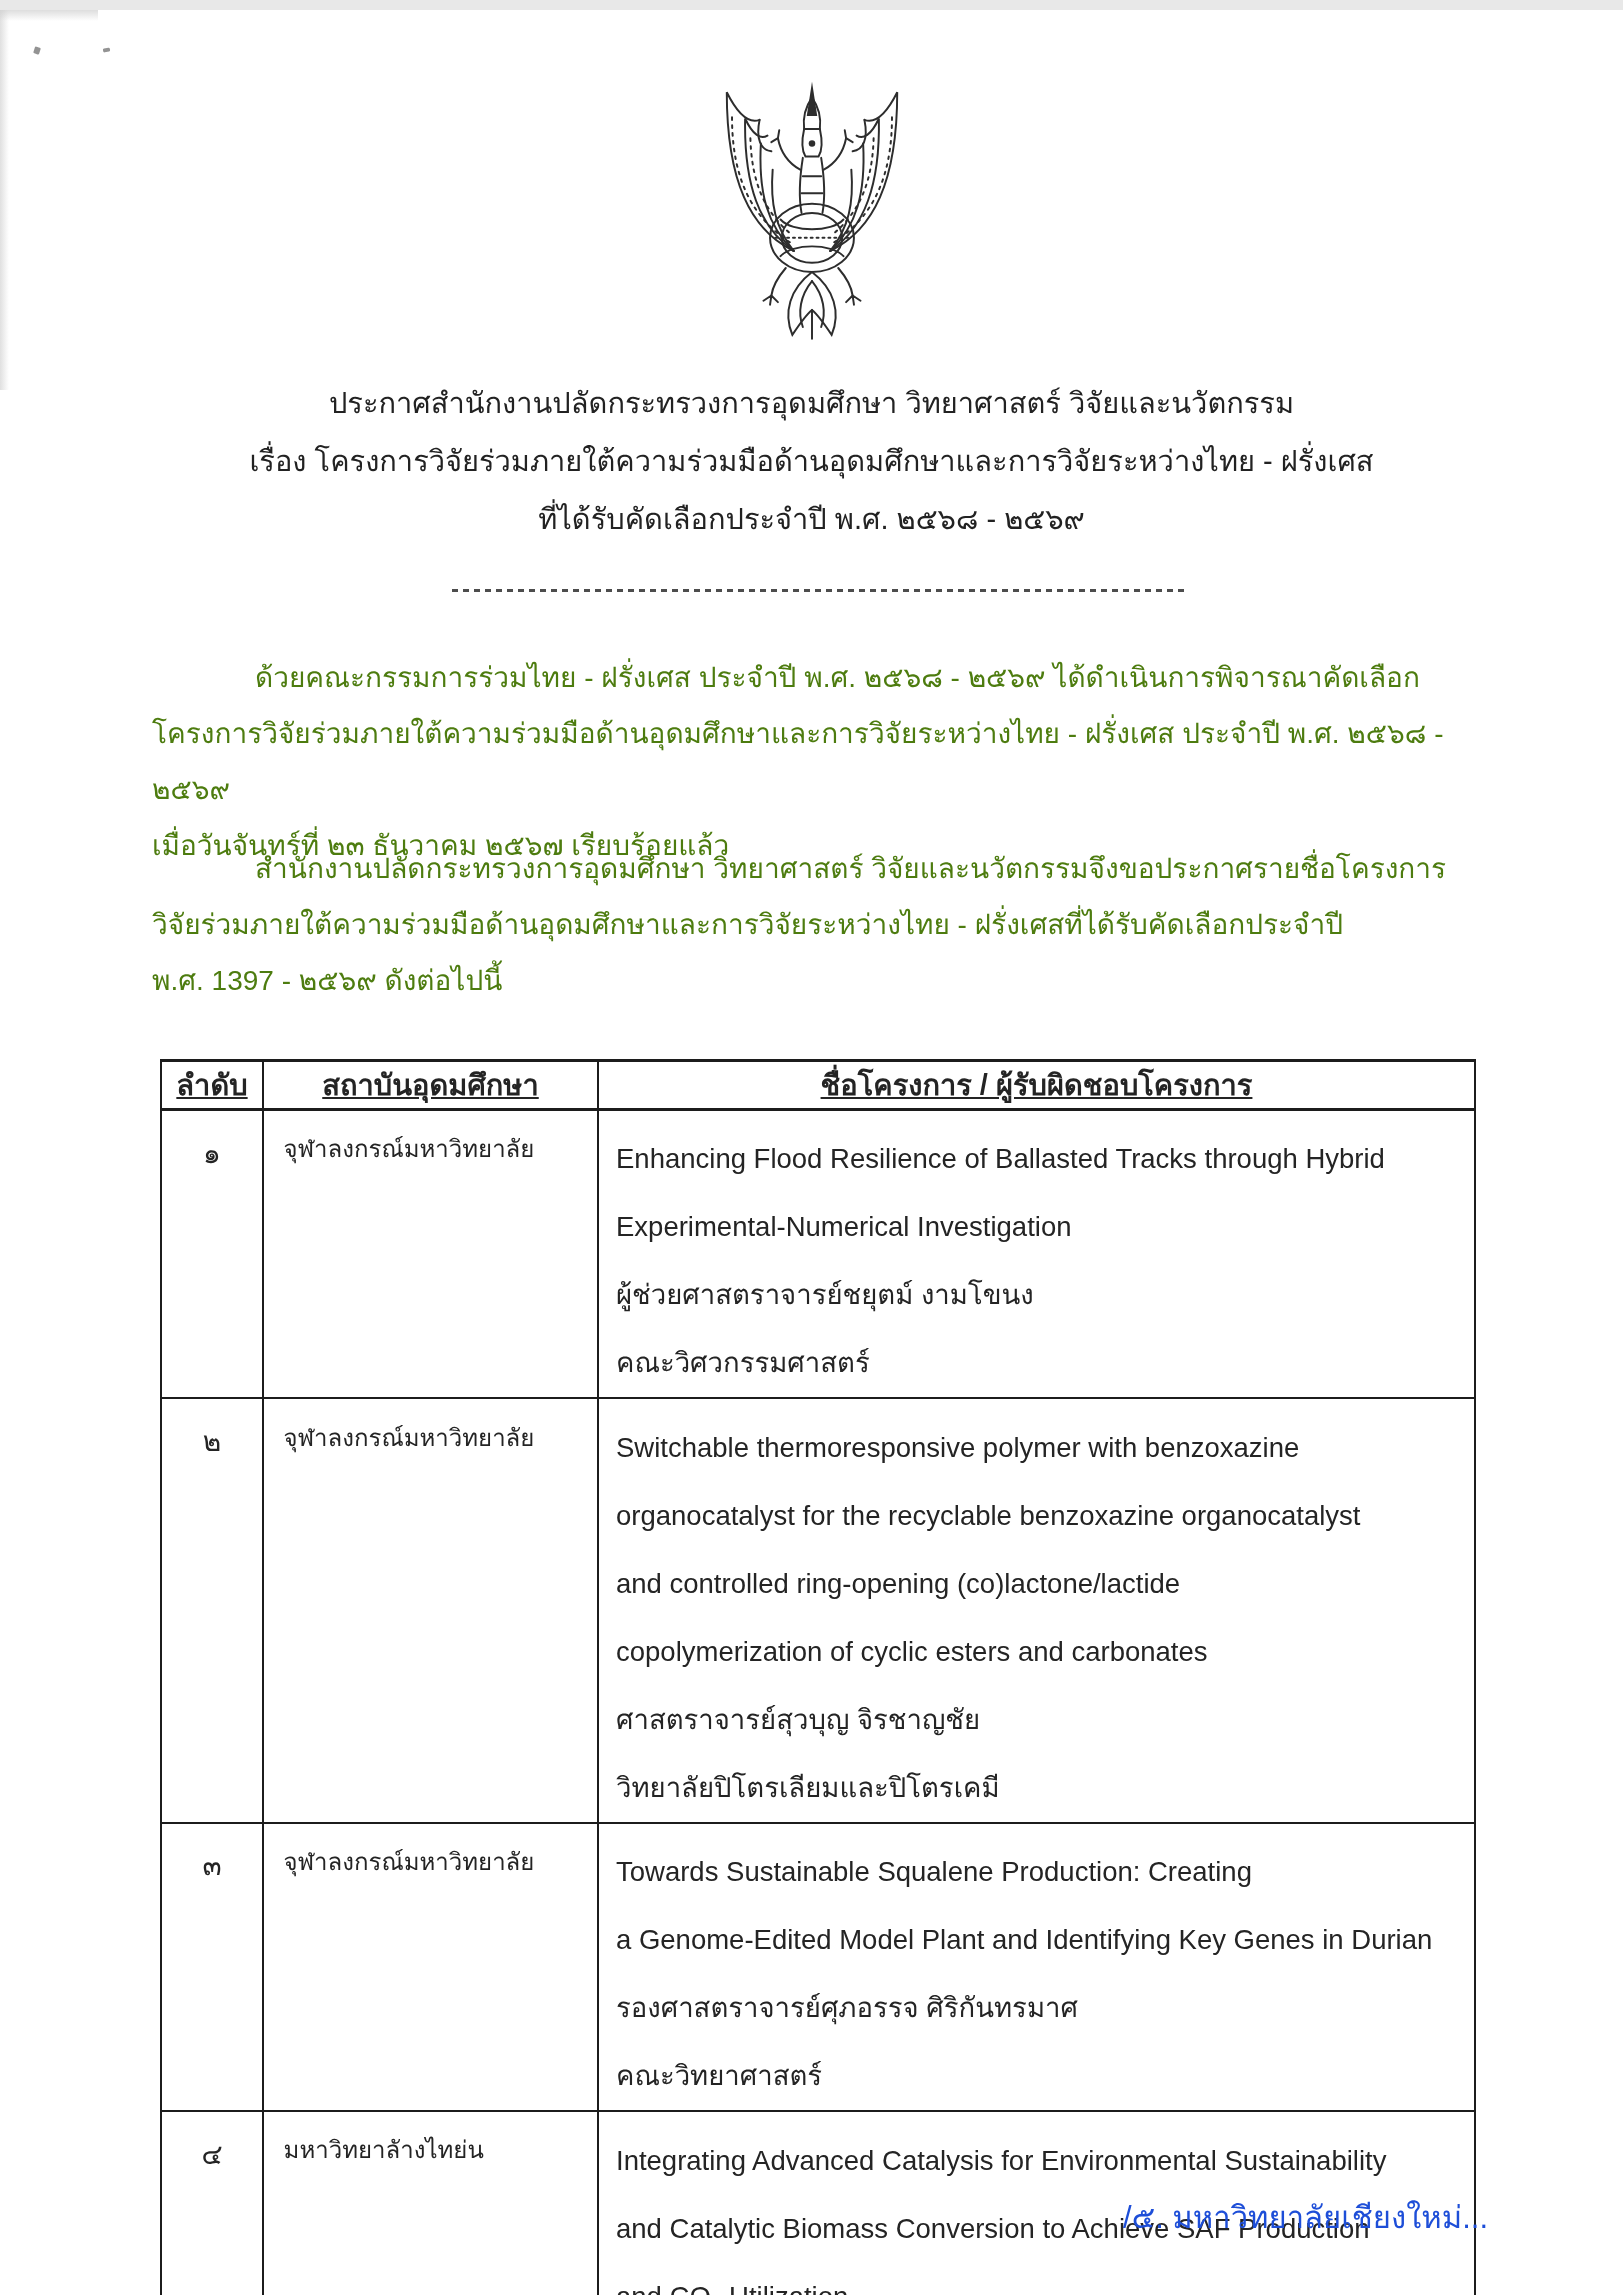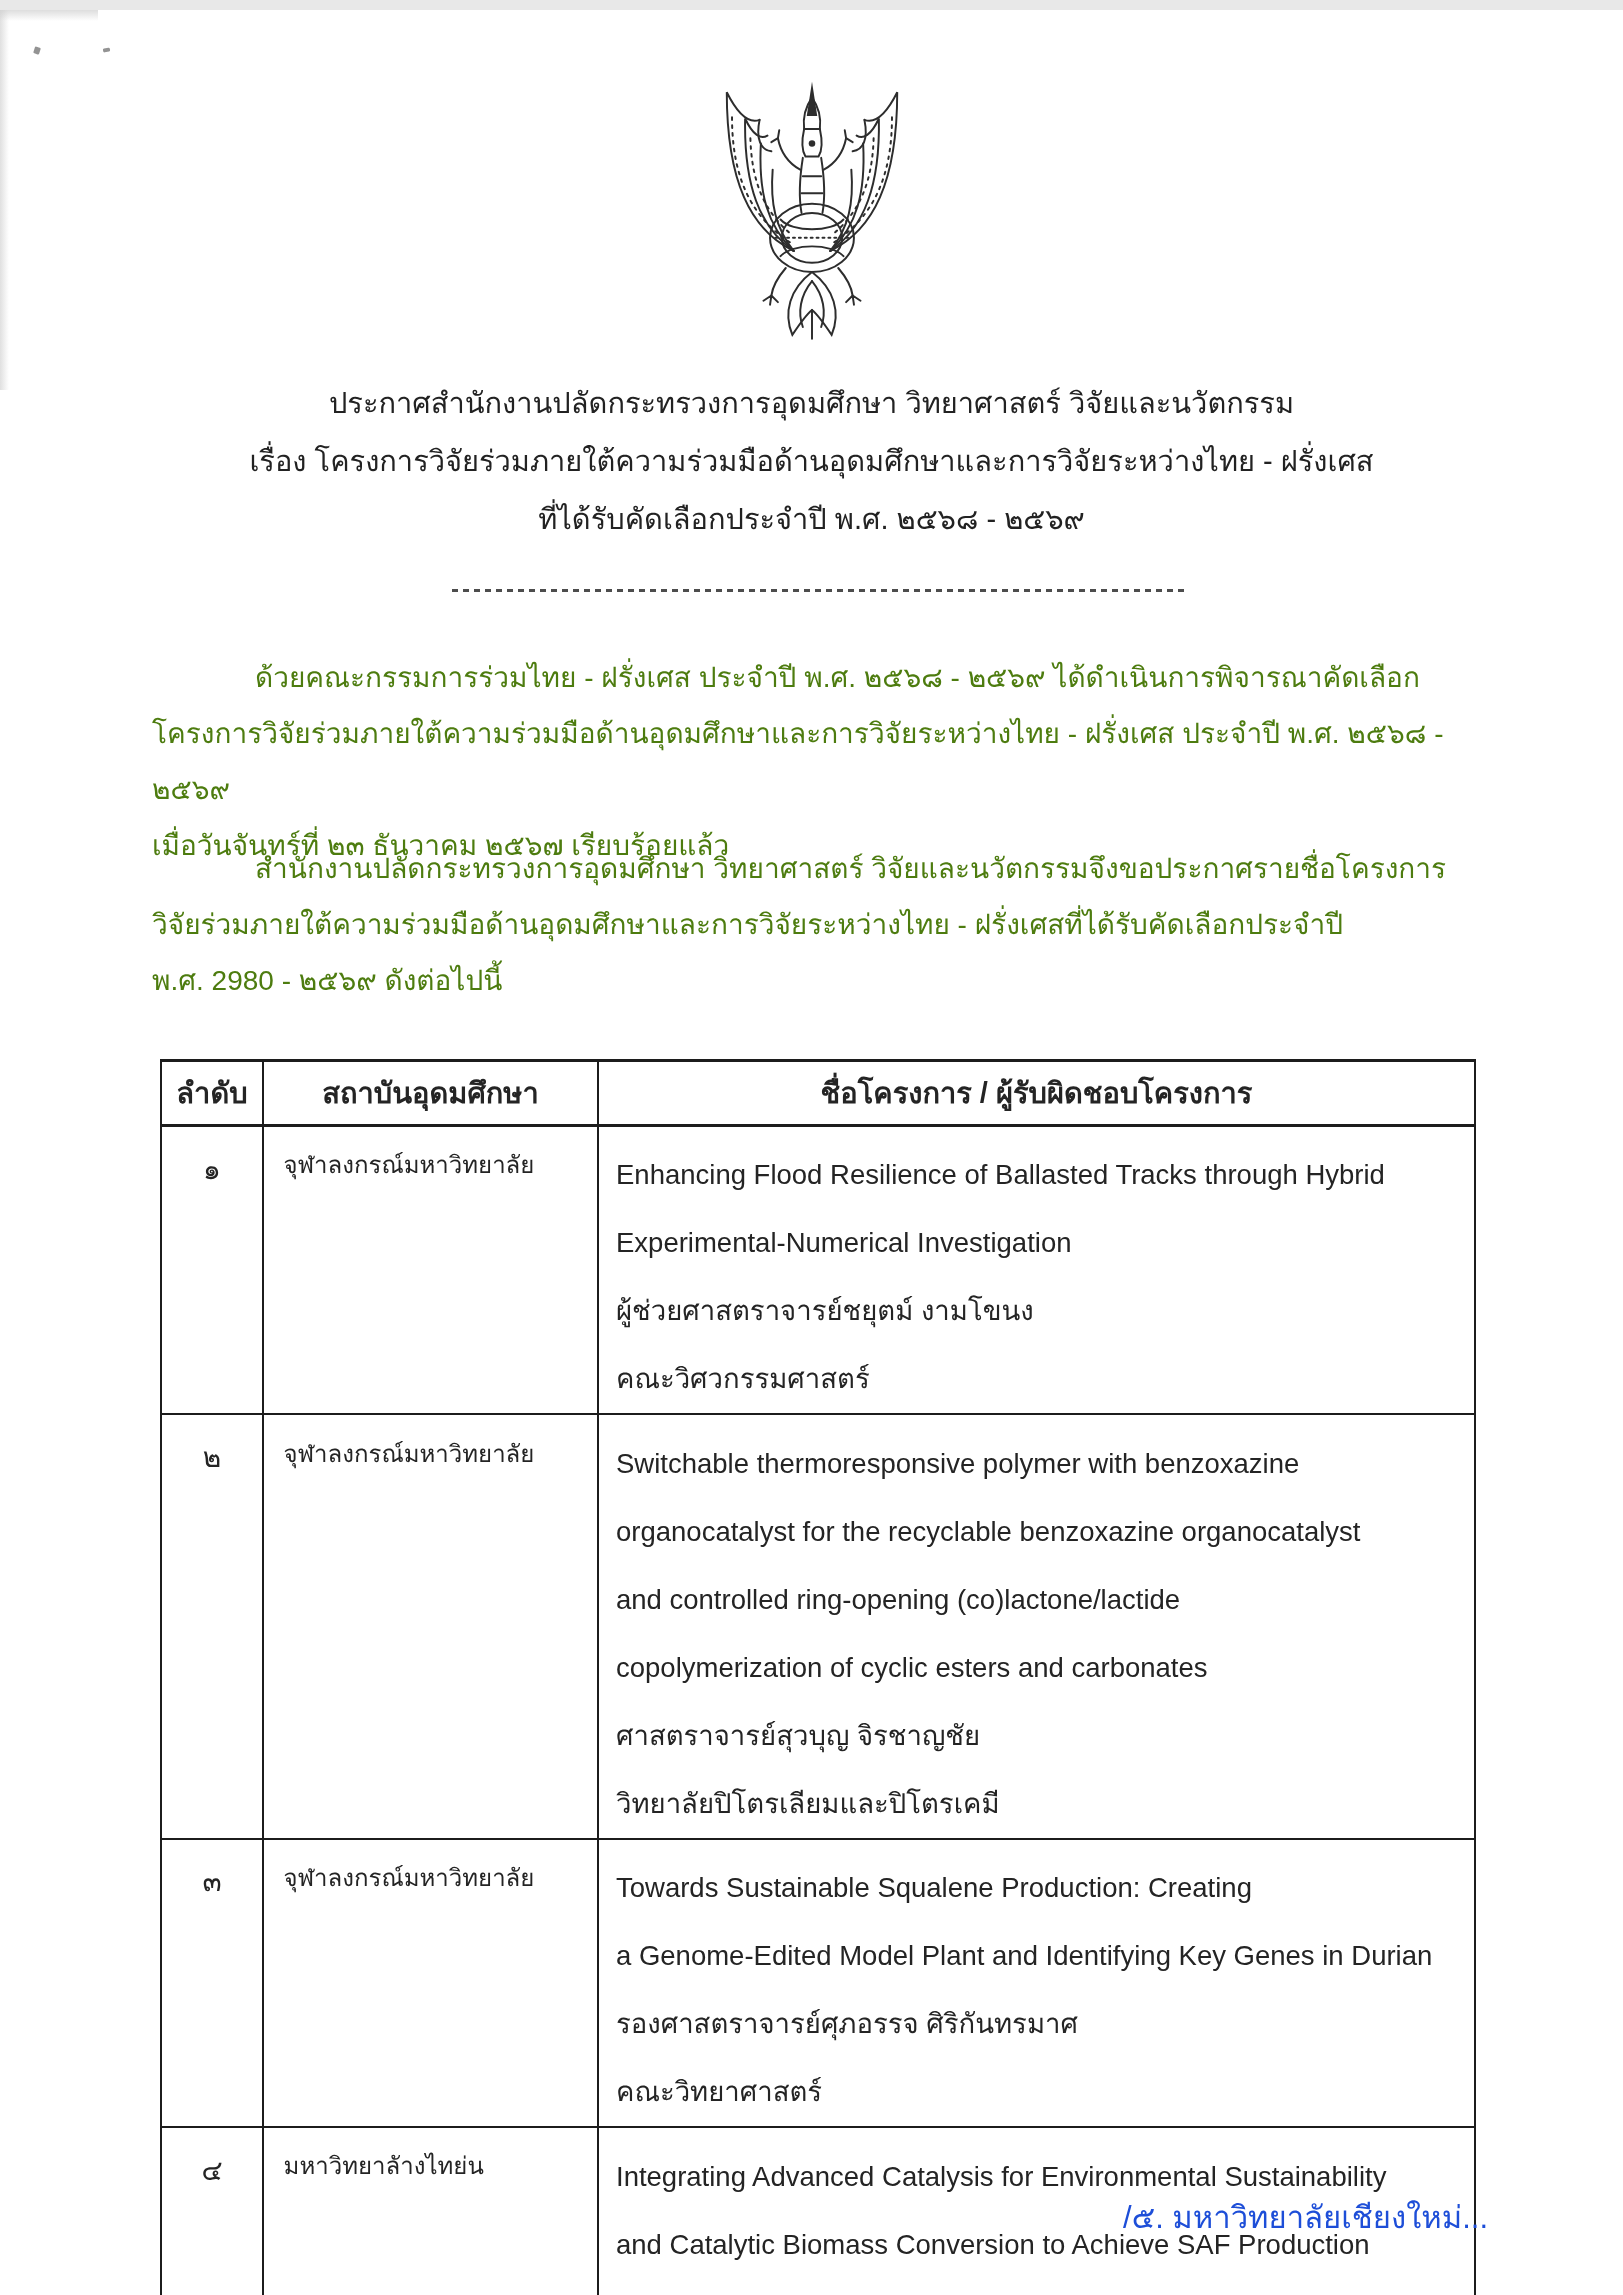--- a/index.html
+++ b/index.html
@@ -53,21 +53,21 @@
 
   
   table.projects {
     position: absolute; left: 160px; top: 1049px; width: 1314px;
     border-collapse: collapse; table-layout: fixed; color: #242424;
   }
   table.projects col.c1 { width: 102px; }
   table.projects col.c2 { width: 335px; }
   table.projects col.c3 { width: 877px; }
   table.projects th, table.projects td { border: 2px solid #1c1c1c; }
-  table.projects thead tr { height: 65px; }
+  table.projects thead tr { height: 49px; text-decoration: underline; }
   table.projects th {
     font-size: 29px; font-weight: bold; text-align: center; vertical-align: middle;
     border-top-width: 3.3px; border-bottom-width: 3.3px; padding: 0;
   }
   tr.r1 { height: 244px; } tr.r2 { height: 324px; }
   tr.r3 { height: 230px; } tr.r4 { height: 263px; }
   td.num  { text-align: center; vertical-align: top; padding-top: 19.6px; font-size: 28px; }
   td.inst { vertical-align: top; padding: 18.3px 5.2px 0 19.6px; font-size: 24px; }
   td.proj { vertical-align: top; padding: 14.4px 11.8px 0 17px; font-size: 27.5px;
             line-height: 68px; white-space: pre-line; }
@@ -147,21 +147,21 @@
 เรื่อง โครงการวิจัยร่วมภายใต้ความร่วมมือด้านอุดมศึกษาและการวิจัยระหว่างไทย - ฝรั่งเศส
 ที่ได้รับคัดเลือกประจำปี พ.ศ. ๒๕๖๘ - ๒๕๖๙</div>
 
   <div class="dashline"></div>
 
   <div class="para p1">ด้วยคณะกรรมการร่วมไทย - ฝรั่งเศส ประจำปี พ.ศ. ๒๕๖๘ - ๒๕๖๙ ได้ดำเนินการพิจารณาคัดเลือก
 โครงการวิจัยร่วมภายใต้ความร่วมมือด้านอุดมศึกษาและการวิจัยระหว่างไทย - ฝรั่งเศส ประจำปี พ.ศ. ๒๕๖๘ - ๒๕๖๙
 เมื่อวันจันทร์ที่ ๒๓ ธันวาคม ๒๕๖๗ เรียบร้อยแล้ว</div>
   <div class="para p2">สำนักงานปลัดกระทรวงการอุดมศึกษา วิทยาศาสตร์ วิจัยและนวัตกรรมจึงขอประกาศรายชื่อโครงการ
 วิจัยร่วมภายใต้ความร่วมมือด้านอุดมศึกษาและการวิจัยระหว่างไทย - ฝรั่งเศสที่ได้รับคัดเลือกประจำปี
-พ.ศ. 2980 - ๒๕๖๙ ดังต่อไปนี้</div>
+พ.ศ. 1397 - ๒๕๖๙ ดังต่อไปนี้</div>
 
   <table class="projects">
     <colgroup>
         <col class="c1">
         <col class="c2">
         <col class="c3">
       </colgroup>
     <thead>
       <tr>
         <th>ลำดับ</th>

